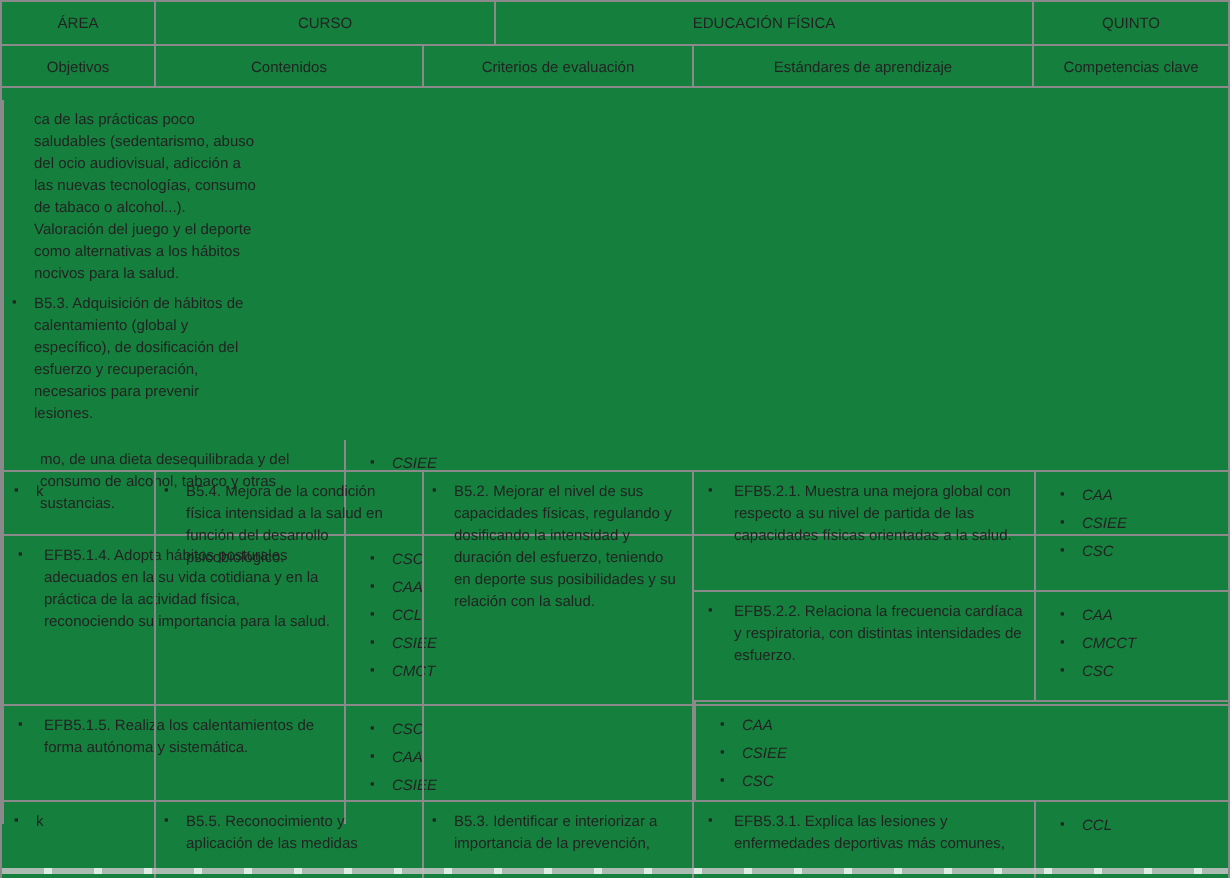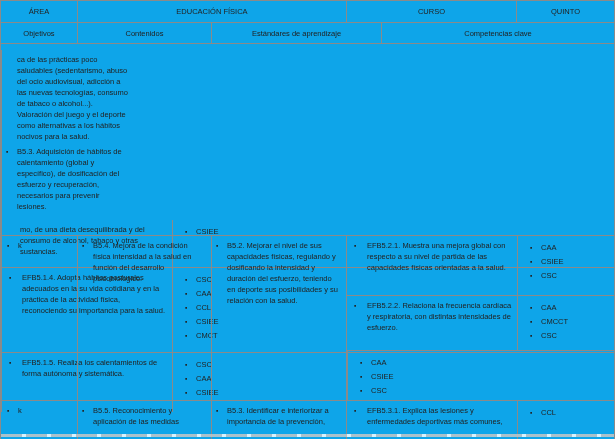--- a/index.html
+++ b/index.html
@@ -4,21 +4,21 @@
 <style>
   :root{
     --line:#8a8a8a;
     --ink:#222222;
   }
   html,body{margin:0;padding:0;background:#ffffff;}
   .doc{
     position:relative;
     width:615px;height:439px;
     overflow:hidden;
-    background:#0ea5e9;
+    background:#15803d;
     font-family:"Liberation Sans", sans-serif;
     font-size:7.5px;
     color:var(--ink);
     -webkit-font-smoothing:antialiased;
   }
   .t{
     position:absolute;left:0;top:0;
     width:615px;
     border:1px solid var(--line);
     box-sizing:border-box;
@@ -41,21 +41,21 @@
   .cellpad{padding:4px 6px 2px 4px;}
   .obj-pad{padding:4px 2px 2px 6px;}
   .est-pad{padding:4px 5px 2px 7px;}
   .comp-pad{padding:5px 2px 2px 12px;}
   .para{display:flex;line-height:11px;}
   .para + .para{margin-top:4px;}
   .para .b{flex:none;width:11px;font-size:6.5px;line-height:11px;}
   .para .pt{flex:1 1 auto;}
   .para.nob{padding-left:11px;}
   .est-pad .para .b{width:13px;}
-  .comp-item{display:flex;line-height:13px;margin-bottom:1px;}
+  .comp-item{display:flex;line-height:13px;margin-bottom:1px;font-style:italic;}
   .comp-item .b{flex:none;width:11px;font-size:6.5px;line-height:13px;}
   
   .r0{height:192px;flex-direction:column;}
   .r1{height:165px;}
   .r2{height:80px;}
   .subcol{display:flex;flex-direction:column;flex:1 1 auto;}
   .subrow{display:flex;box-sizing:border-box;}
   .subrow + .subrow{border-top:1px solid var(--line);}
   .subrow .c-est{border-left:none;}
   .subrow .c-comp{border-left:1px solid var(--line);}
@@ -67,28 +67,29 @@
   }
 </style>
 </head>
 <body>
 
 <div class="doc">
   <div class="t">
 
     <div class="tr h1">
       <div class="td c-obj">ÁREA</div>
+      <div class="td c-est">CURSO</div>
       <div class="td c-span2">EDUCACIÓN FÍSICA</div>
-      <div class="td c-est">CURSO</div>
       <div class="td c-comp">QUINTO</div>
     </div>
 
     <div class="tr h2">
       <div class="td c-obj">Objetivos</div>
       <div class="td c-cont">Contenidos</div>
+      <div class="td c-crit">Criterios de evaluación</div>
       <div class="td c-est">Estándares de aprendizaje</div>
       <div class="td c-comp">Competencias clave</div>
     </div>
 
     <div class="tr r0">
       <div class="td c-obj obj-pad"></div>
       <div class="td c-cont cellpad">
         <div class="para nob">
           <span class="pt">ca de las prácticas poco saludables (sedentarismo, abuso del ocio audiovisual, adicción a las nuevas tecnologías, consumo de tabaco o alcohol...). Valoración del juego y el deporte como alternativas a los hábitos nocivos para la salud.</span>
         </div>

